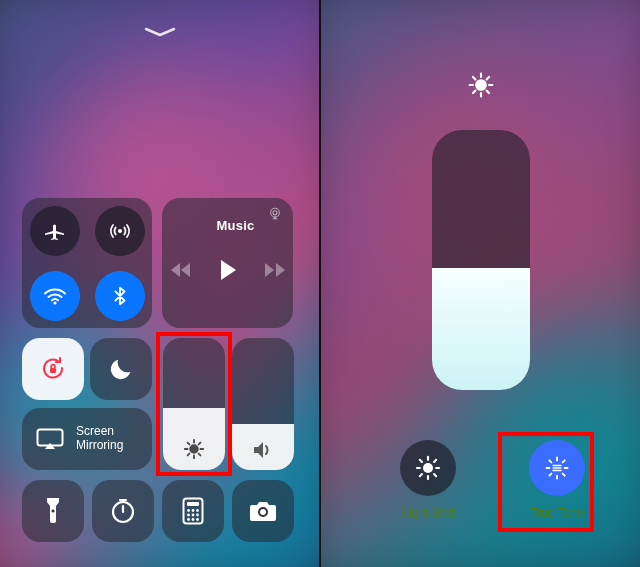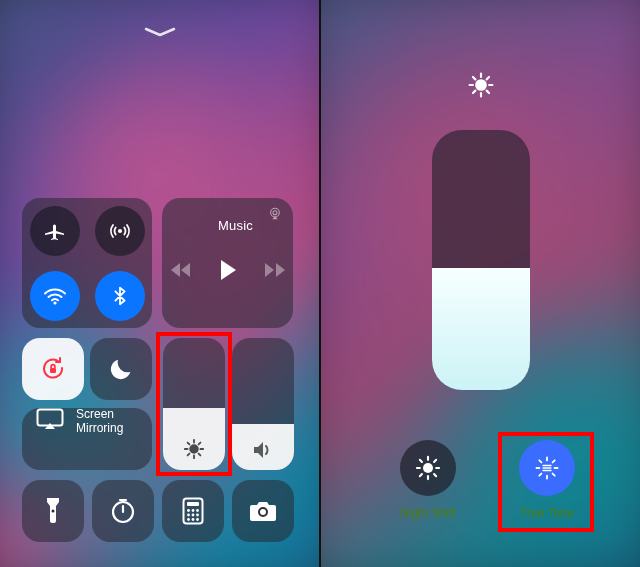--- a/index.html
+++ b/index.html
@@ -30,29 +30,29 @@
   .bg-blue { background: #0a76ff; }
 
   .icon { display:block; }
 
   
   .grabber { position:absolute; top:26px; left:50%; transform:translateX(-50%); }
 
   .conn-tile { position:absolute; left:22px; top:198px; width:130px; height:130px; display:grid; grid-template-columns:1fr 1fr; grid-template-rows:1fr 1fr; place-items:center; }
 
   .music-tile { position:absolute; left:162px; top:198px; width:131px; height:130px; color:#fff; text-align:center; }
-  .music-title { font-size:13px; font-weight:400; margin-top:20px; letter-spacing:.2px;padding-left:16px; }
+  .music-title { font-size:13px; font-weight:700; margin-top:20px; letter-spacing:.2px;padding-left:16px; }
   .music-ctrls { display:flex; gap:26px; justify-content:center; margin-top:26px; align-items:center; }
   .airplay-badge { position:absolute; top:8px; right:10px; opacity:.55; }
 
   .small-tile { width:62px; height:62px; display:flex; align-items:center; justify-content:center; }
   .row2a { position:absolute; left:22px; top:338px; }
   .row2b { position:absolute; left:90px; top:338px; }
 
-  .mirror-tile { position:absolute; left:22px; top:408px; width:130px; height:62px; display:flex; align-items:flex-start; gap:12px; padding:0 14px; color:#fff; }
+  .mirror-tile { position:absolute; left:22px; top:408px; width:130px; height:62px; display:flex; align-items:center; gap:12px; padding:0 14px; color:#fff; }
   .mirror-label { font-size:12px; line-height:1.15; }
 
   .slider { position:absolute; width:62px; border-radius:18px; overflow:hidden; background: rgba(40,40,50,0.55); }
   .slider .fill { position:absolute; left:0; right:0; bottom:0; background: rgba(255,255,255,0.92); }
   .slider .slider-icon { position:absolute; left:50%; bottom:10px; transform:translateX(-50%); }
 
   .brightness-slider { left:163px; top:338px; height:132px; }
   .brightness-slider .fill { height:47%; }
   .volume-slider { left:232px; top:338px; height:132px; }
   .volume-slider .fill { height:35%; }
@@ -64,21 +64,21 @@
 
   
   .sun-top { position:absolute; top:72px; left:50%; transform:translateX(-50%); }
   .big-slider { position:absolute; left:111px; top:130px; width:98px; height:260px; border-radius:30px; overflow:hidden; background: rgba(30,30,40,0.6); }
   .big-slider .fill { position:absolute; left:0; right:0; bottom:0; height:47%; background: rgba(255,255,255,0.88); background: linear-gradient(180deg, #f7ffff 0%, #ccf3f6 100%); }
 
   .option { position:absolute; top:440px; text-align:center; color:#4d7c0f; width:100px; }
   .option .btn-circle { margin:0 auto 10px; width:56px; height:56px; background: rgba(30,30,40,0.7); }
   .option-label { font-size:12px; font-weight:500; }
   .opt-ns { left:57px; }
-  .opt-tt { left:176px; }
+  .opt-tt { left:186px; }
   .opt-tt .btn-circle { background:#3a6cff; }
   .highlight-right { position:absolute; left:177px; top:432px; width:96px; height:100px; border:4px solid #ff0000; pointer-events:none; }
 
   svg { display:block; }
   .faded { opacity: .38; }
 </style>
 </head>
 <body>
 
 <div class="panel left">

